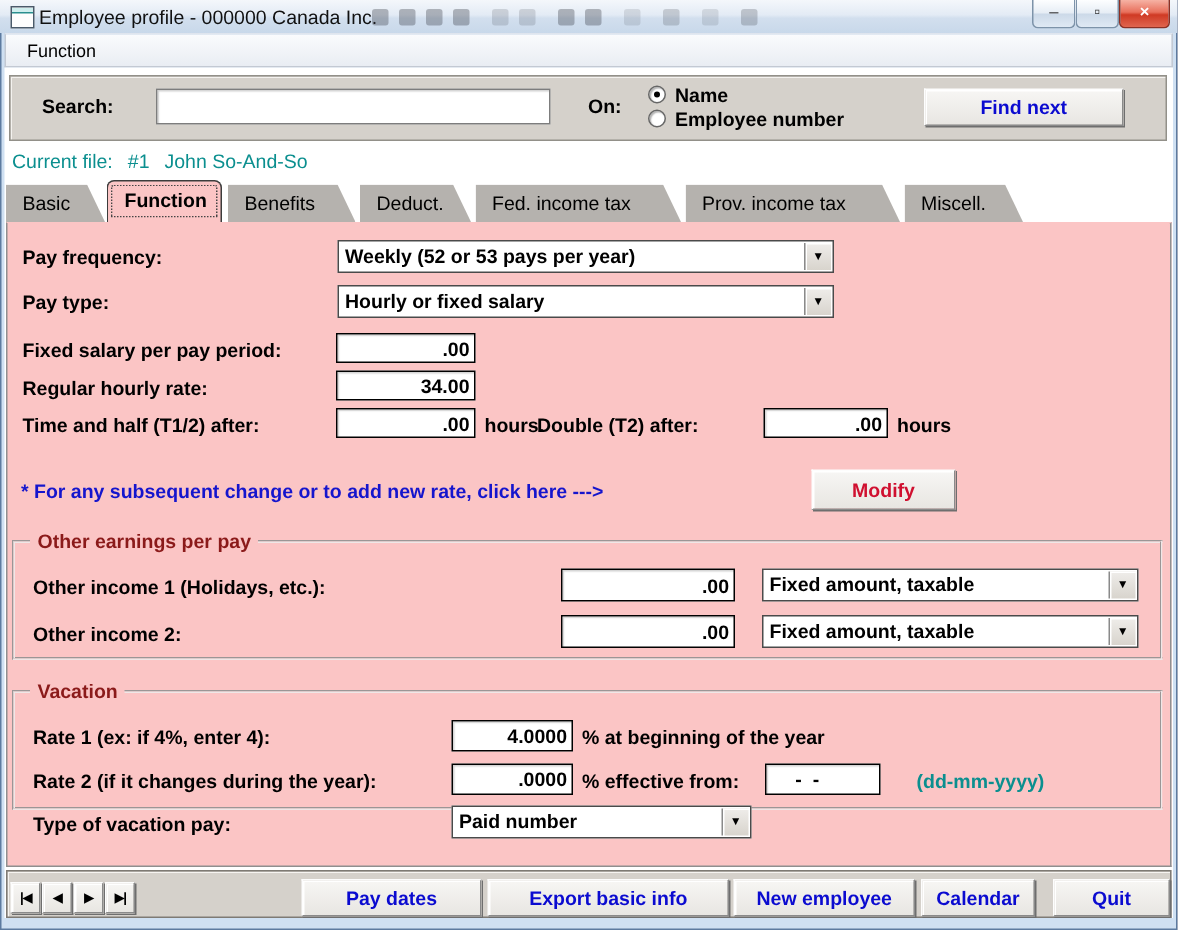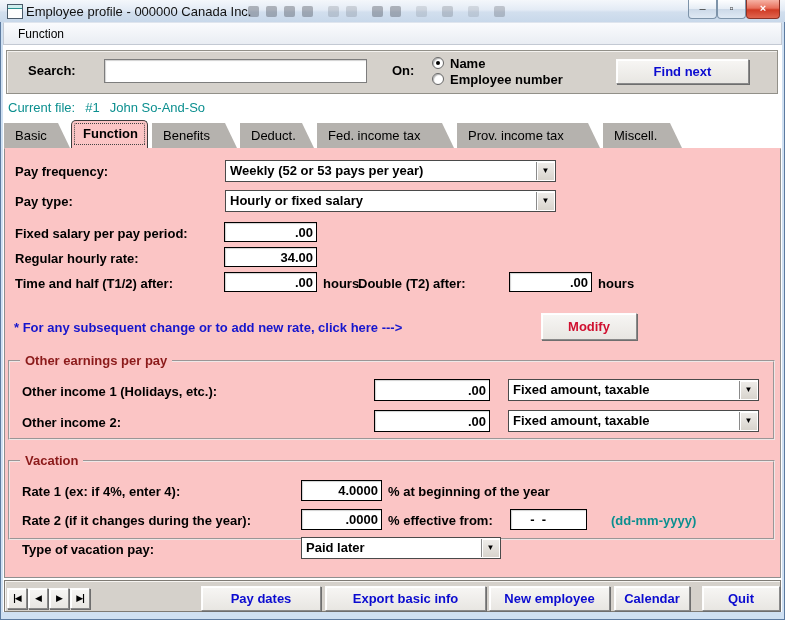--- a/index.html
+++ b/index.html
@@ -179,21 +179,21 @@
   <div class="abs lbl" style="left:22px;top:484px;z-index:2">Rate 1 (ex: if 4%, enter 4):</div>
   <input class="abs tfield num" style="left: 301px; top: 480px; width: 81px; height: 21px; z-index: 2; border-color: rgb(0, 0, 0);" value="4.0000">
   <div class="abs lbl" style="left:388px;top:484px;z-index:2">% at beginning of the year</div>
   <div class="abs lbl" style="left:22px;top:513px;z-index:2">Rate 2 (if it changes during the year):</div>
   <input class="abs tfield num" style="left: 301px; top: 509px; width: 81px; height: 21px; z-index: 2; border-color: rgb(0, 0, 0);" value=".0000">
   <div class="abs lbl" style="left:388px;top:513px;z-index:2">% effective from:</div>
   <input class="abs tfield" style="left: 510px; top: 509px; width: 77px; height: 21px; z-index: 2; border-color: rgb(0, 0, 0); padding-left: 12px;" value="  -  -">
   <div class="abs hint" style="left:611px;top:513px;z-index:2">(dd-mm-yyyy)</div>
   <div class="abs lbl" style="left:22px;top:542px;z-index:2">Type of vacation pay:</div>
   <div class="abs combo" style="left:301px;top:537px;width:200px;height:22px;z-index:2">
-    <span class="txt">Paid later</span>
+    <span class="txt">Paid number</span>
     <span class="arrow">▼</span>
   </div>
 
   <div class="abs bottom-bar"></div>
   <div class="abs btn navbtn" style="left:7px">|◀</div>
   <div class="abs btn navbtn" style="left:28px">◀</div>
   <div class="abs btn navbtn" style="left:49px">▶</div>
   <div class="abs btn navbtn" style="left:70px">▶|</div>
   <div class="abs btn blue" style="left:201px;top:586px;width:120px;height:25px;line-height:23px">Pay dates</div>
   <div class="abs btn blue" style="left:325px;top:586px;width:161px;height:25px;line-height:23px">Export basic info</div>

